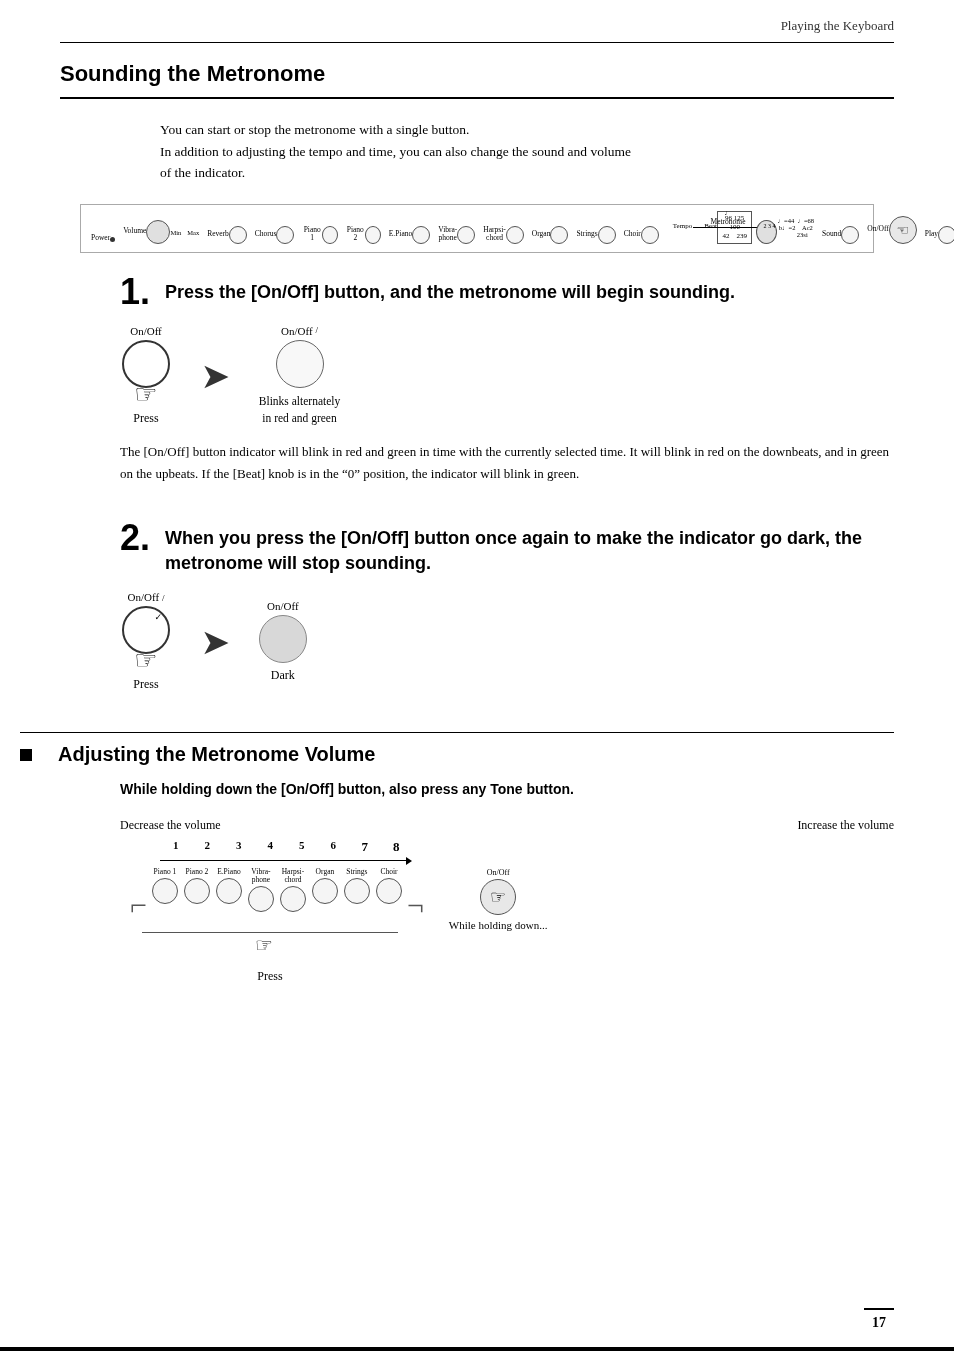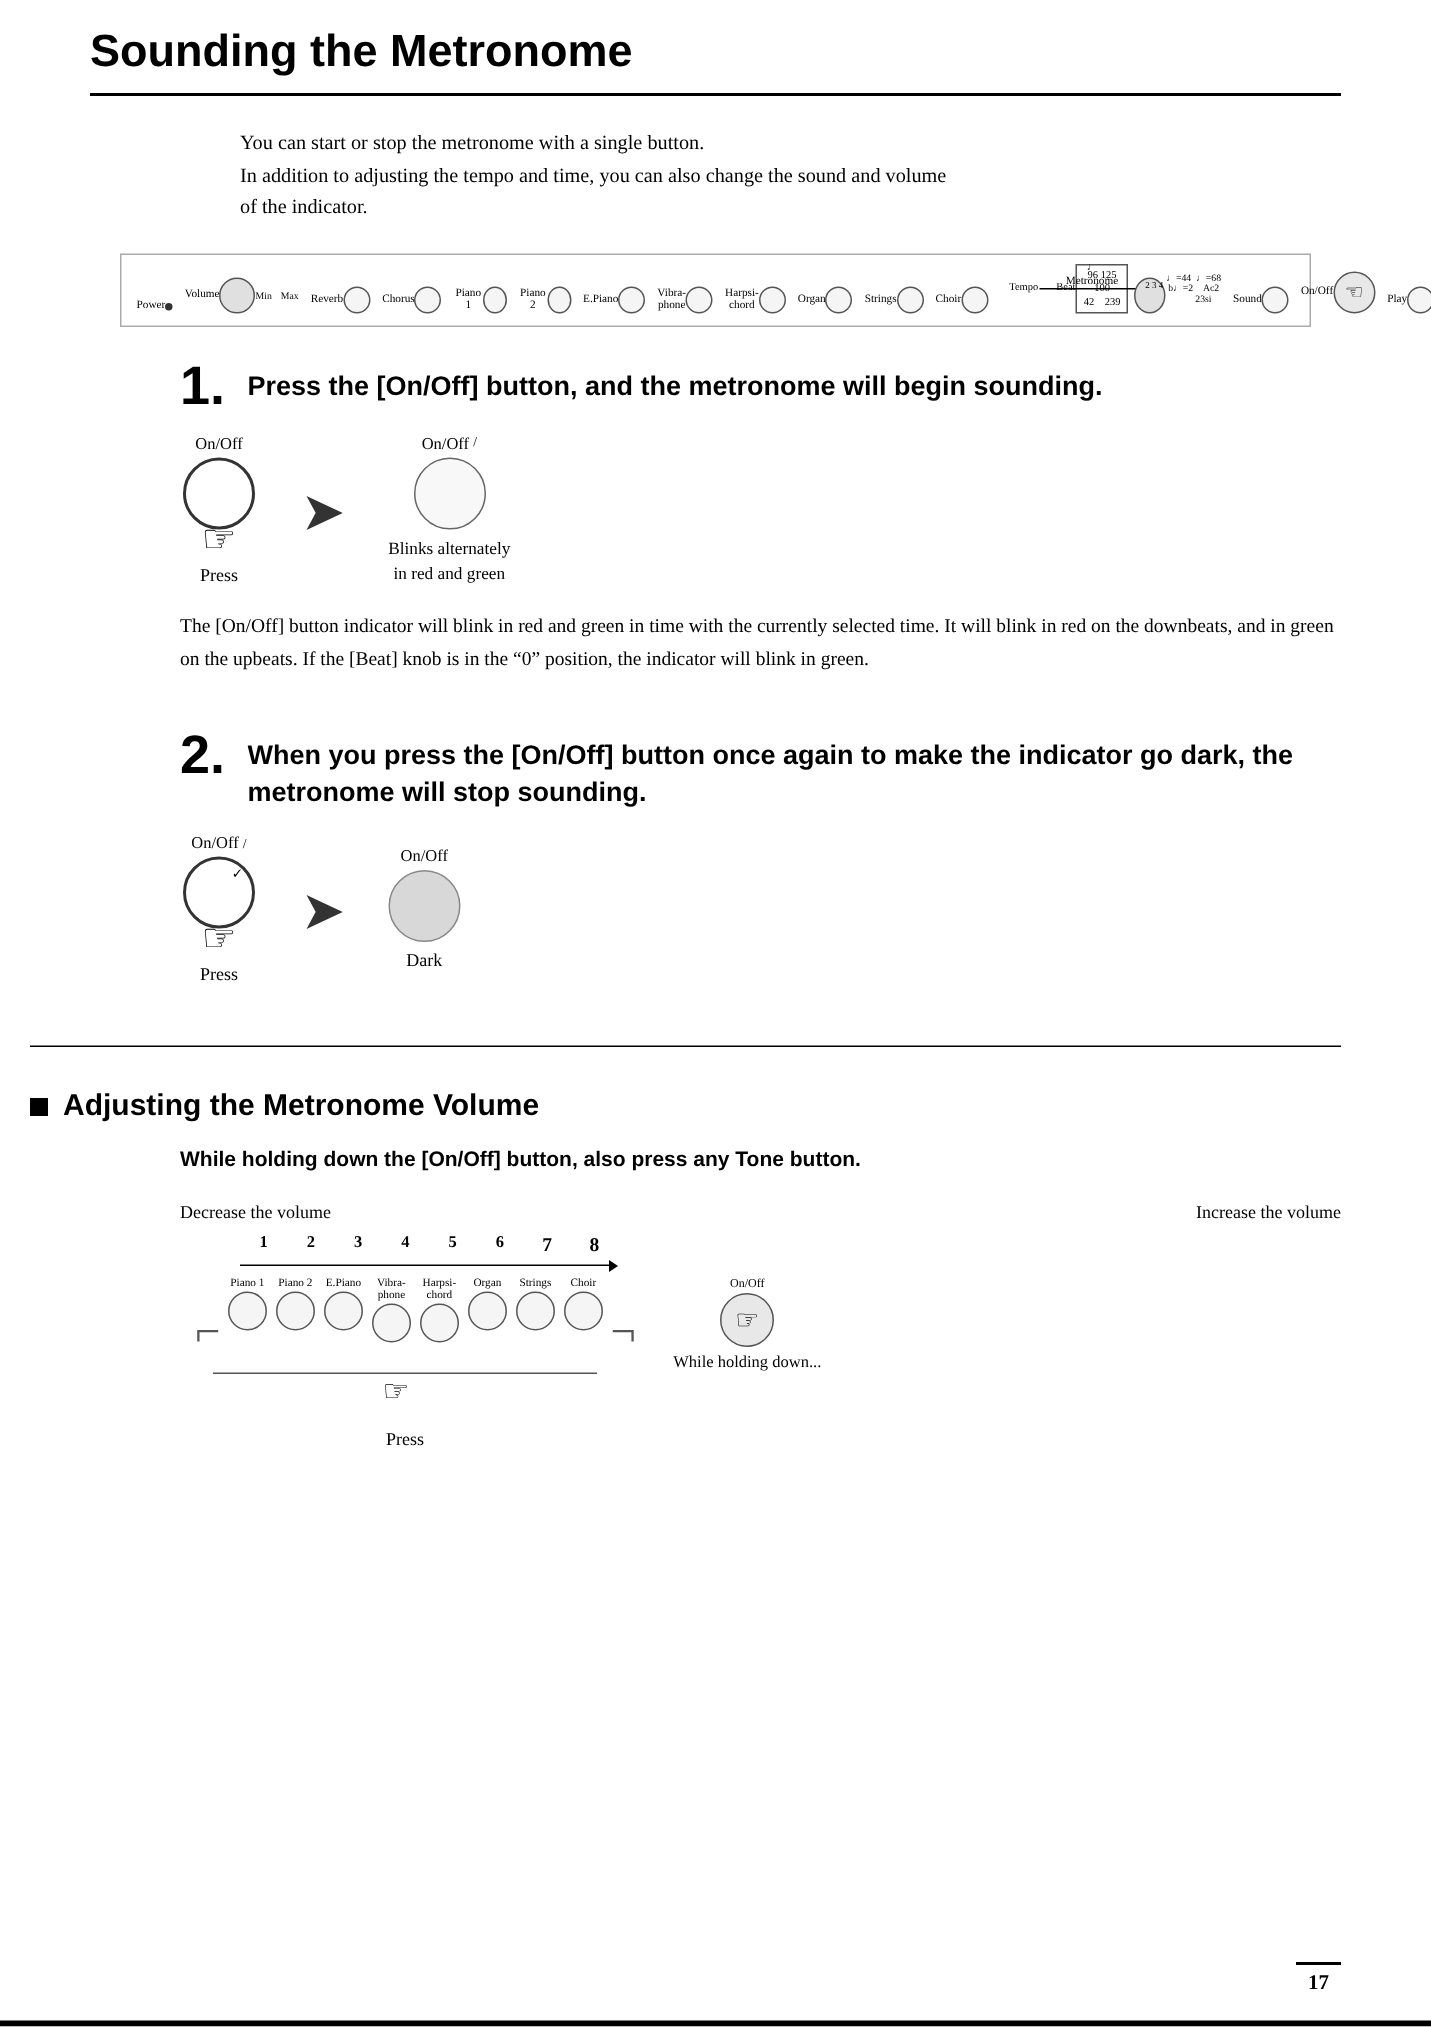--- a/index.html
+++ b/index.html
@@ -26,21 +26,21 @@
     }
 
     
     .title-section {
       border-bottom: 2px solid #000;
       padding: 18px 0 10px 0;
       margin-bottom: 20px;
     }
 
     .page-title {
-      font-size: 30px;
+      font-size: 22px;
       font-weight: bold;
       font-family: Arial, sans-serif;
     }
 
     
     .intro-text {
       margin-left: 100px;
       margin-bottom: 20px;
       font-size: 13.5px;
       line-height: 1.6;
@@ -88,23 +88,23 @@
     }
 
     
     .subsection-heading {
       font-size: 20px;
       font-weight: bold;
       font-family: Arial, sans-serif;
       margin-bottom: 4px;
       display: flex;
       align-items: center;
-      gap: 6px;
+      gap: 22px;
       border-top: 1px solid #000;
-      padding-top: 28px;
+      padding-top: 10px;
       margin-left: -40px;
     }
 
     .section-square {
       width: 12px;
       height: 12px;
       background: #000;
       display: inline-block;
       flex-shrink: 0;
       margin-right: 4px;
@@ -232,20 +232,23 @@
     .on-off-top-label {
       font-size: 11px;
       margin-bottom: 3px;
     }
   </style>
 </head>
 <body>
 
 <div class="page-container">
 
+  <div class="page-header">
+    <span>Playing the Keyboard</span>
+  </div>
 
   <div class="title-section">
     <h1 class="page-title">Sounding the Metronome</h1>
   </div>
 
   <div class="intro-text">
     <div>You can start or stop the metronome with a single button.</div>
     <div>
       <span>In addition to adjusting the tempo and time, you can also change the sound and volume</span><br>
       <span>of the indicator.</span>

